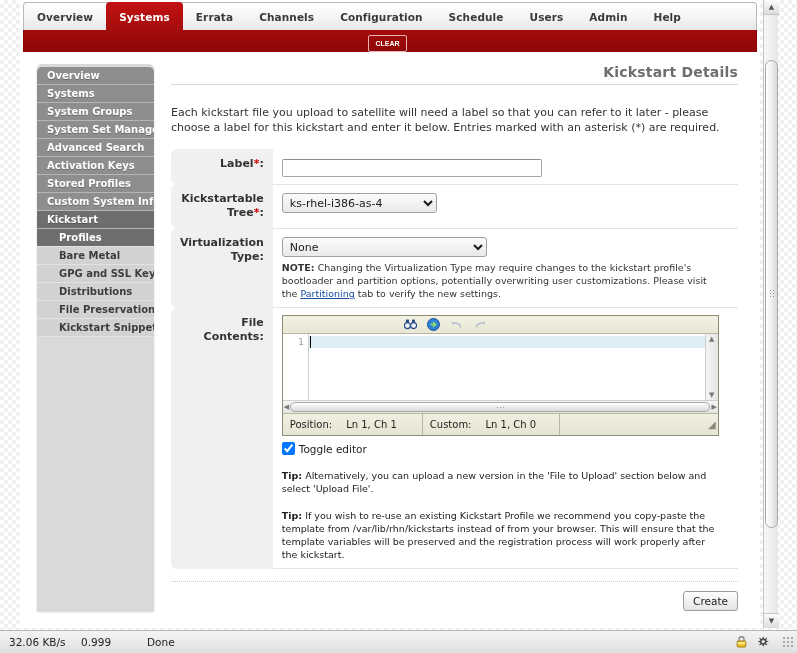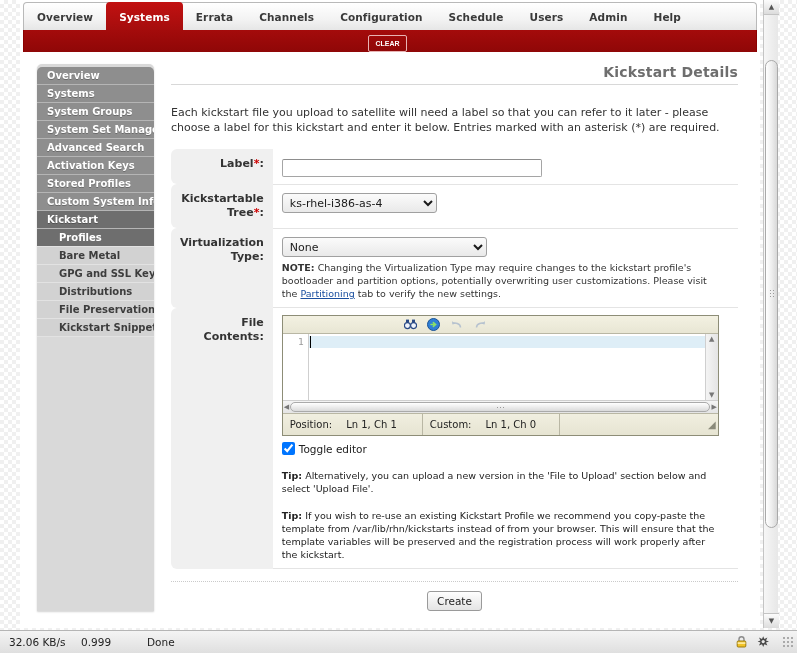--- a/index.html
+++ b/index.html
@@ -379,21 +379,21 @@
     max-width: 440px;
   }
   .tip b { font-weight: bold; }
 
   
   .btnrow {
     border-top: 1px dotted #cacaca;
     padding-top: 9px;
     margin-top: 12px;
     display: flex;
-    justify-content: center;
+    justify-content: flex-end;
   }
   .btn {
     font-size: 10.5px;
     color: #222;
     background: linear-gradient(to bottom,#fefefe,#e4e4e4);
     border: 1px solid #9a9a9a;
     border-radius: 3px;
     padding: 3px 9px;
     cursor: pointer;
     font-family: "DejaVu Sans", "Liberation Sans", sans-serif;

